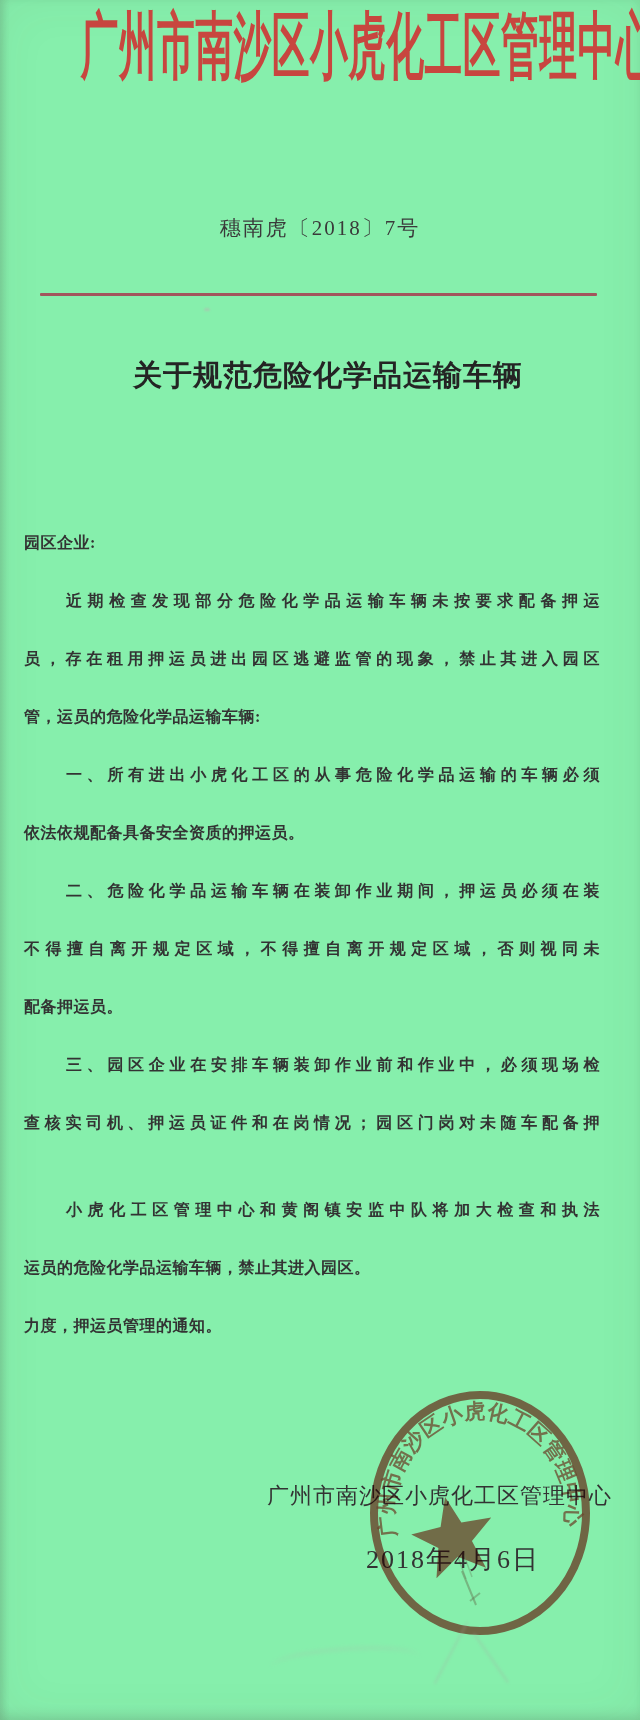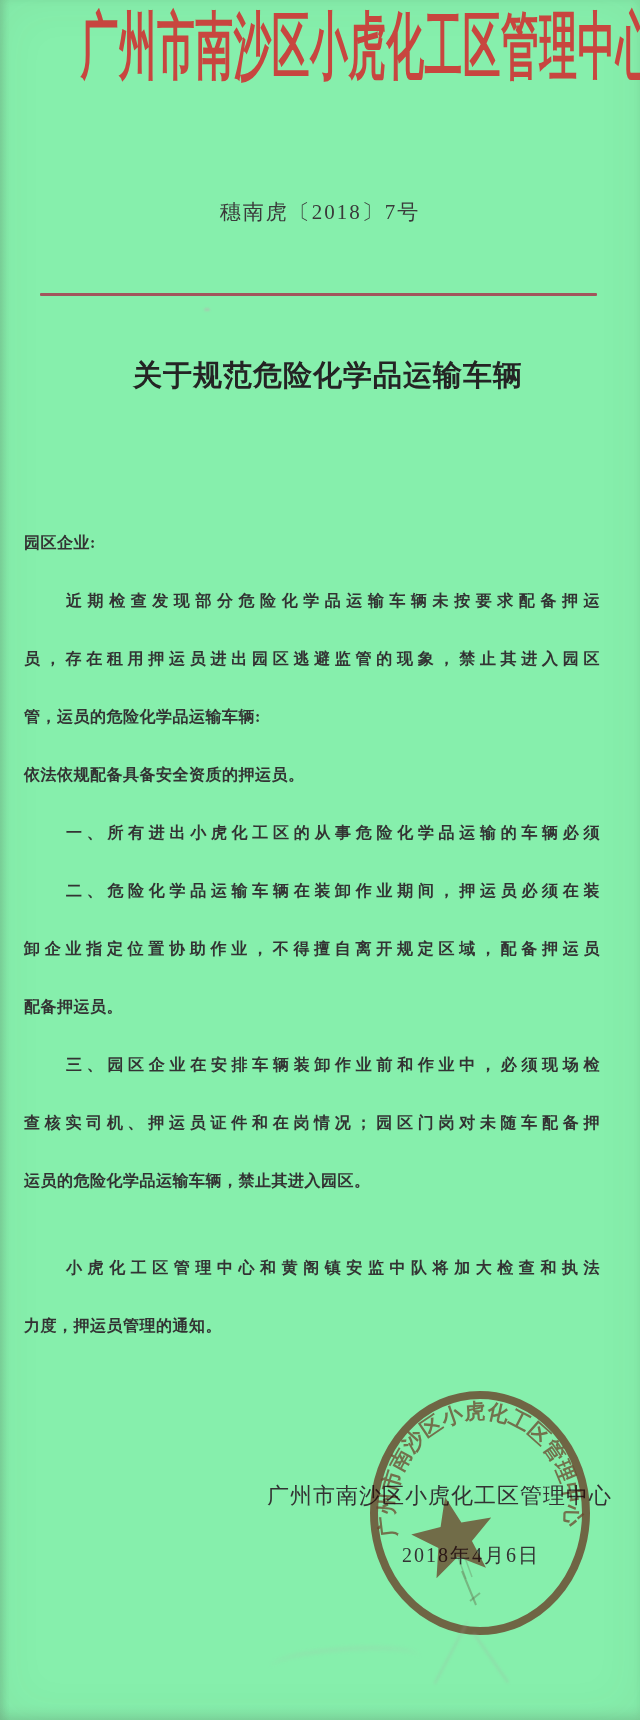--- a/index.html
+++ b/index.html
@@ -21,21 +21,21 @@
     text-align:center;white-space:nowrap;
   }
   .org-title .stretch{
     display:inline-block;
     font-size:48px;font-weight:bold;color:#c8463f;
     letter-spacing:1px;
     transform:scale(0.78,1.52);transform-origin:50% 60%;
     filter:blur(.3px);
   }
   .doc-number{
-    position:absolute;top:198px;left:0;width:640px;
+    position:absolute;top:214px;left:0;width:640px;
     text-align:center;font-size:21px;color:#3a3a3a;
     letter-spacing:2px;filter:blur(.2px);
   }
   .red-rule{
     position:absolute;top:293px;left:40px;width:557px;height:3px;
     background:#a2555c;border-radius:1px;
   }
   
   .doc-title{
     position:absolute;top:346px;left:0;width:640px;
@@ -61,21 +61,21 @@
   .line.indent{padding-left:42px;}
   .line.gap{margin-top:29px;}
   
   .signature{
     position:absolute;top:1481px;right:28px;
     font-size:22px;color:#333;letter-spacing:1px;
     filter:blur(.2px);
   }
   .doc-date{
     position:absolute;top:1542px;right:100px;
-    font-size:20px;color:#333;letter-spacing:2px;
+    font-size:26px;color:#333;letter-spacing:2px;
     filter:blur(.2px);
   }
   
   .seal{
     position:absolute;left:366px;top:1389px;width:232px;height:254px;
     mix-blend-mode:multiply;opacity:.9;
     filter:blur(.4px);
   }
   
   .artifact{position:absolute;pointer-events:none;}
@@ -103,29 +103,29 @@
 
   <div class="doc-title">
     <div>关于规范危险化学品运输车辆</div>
   </div>
 
   <div class="body-block">
       <div class="line">园区企业:</div>
       <div class="line indent fill">近期检查发现部分危险化学品运输车辆未按要求配备押运</div>
       <div class="line fill">员，存在租用押运员进出园区逃避监管的现象，禁止其进入园区</div>
       <div class="line">管，运员的危险化学品运输车辆:</div>
+      <div class="line indent fill">一、所有进出小虎化工区的从事危险化学品运输的车辆必须</div>
       <div class="line">依法依规配备具备安全资质的押运员。</div>
-      <div class="line indent fill">一、所有进出小虎化工区的从事危险化学品运输的车辆必须</div>
       <div class="line indent fill">二、危险化学品运输车辆在装卸作业期间，押运员必须在装</div>
-      <div class="line fill">卸企业指定位置协助作业，不得擅自离开规定区域，配备押运员</div>
+      <div class="line fill">不得擅自离开规定区域，不得擅自离开规定区域，否则视同未</div>
       <div class="line">配备押运员。</div>
       <div class="line indent fill">三、园区企业在安排车辆装卸作业前和作业中，必须现场检</div>
       <div class="line fill">查核实司机、押运员证件和在岗情况；园区门岗对未随车配备押</div>
+      <div class="line indent fill gap">小虎化工区管理中心和黄阁镇安监中队将加大检查和执法</div>
       <div class="line">运员的危险化学品运输车辆，禁止其进入园区。</div>
-      <div class="line indent fill gap">小虎化工区管理中心和黄阁镇安监中队将加大检查和执法</div>
       <div class="line">力度，押运员管理的通知。</div>
     </div>
 
   <div class="signature">广州市南沙区小虎化工区管理中心</div>
   <div class="doc-date">2018年4月6日</div>
 
   <div class="seal">
     <svg width="232" height="254" viewBox="0 0 232 254">
       <ellipse cx="114" cy="124" rx="106" ry="118" fill="none" stroke="#c5372c" stroke-width="8" opacity="0.82"></ellipse>
       <path id="sealArc" d="M 30.9 148.6 A 86 95 0 1 1 197.1 148.6" fill="none"></path>

